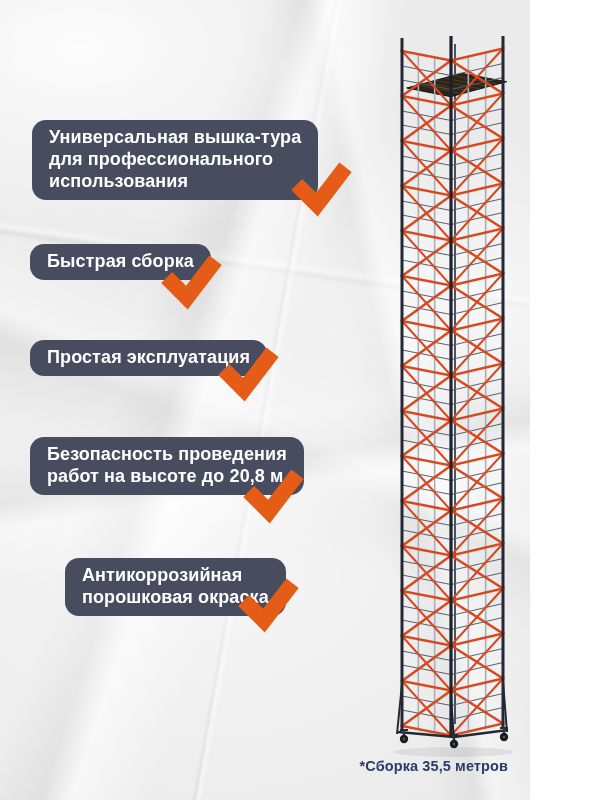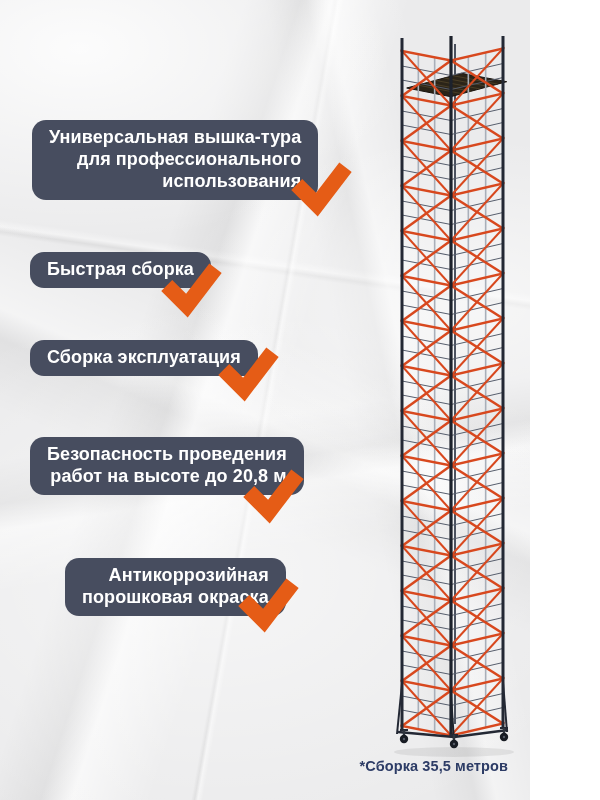--- a/index.html
+++ b/index.html
@@ -3,21 +3,20 @@
 <meta charset="utf-8">
 <style>
   html,body{margin:0;padding:0;}
   body{
     width:600px;height:800px;overflow:hidden;
     font-family:"Liberation Sans","DejaVu Sans",sans-serif;
   }
   .canvas{
     position:relative;width:530px;height:800px;overflow:hidden;
     background-color:var(--paper,#ebebec);
-    text-align:right;
   }
   
   .paper{
     position:absolute;inset:0;z-index:0;
     background-image:
       radial-gradient(ellipse 520px 300px at 15% 6%, rgba(255,255,255,.85), rgba(255,255,255,0) 65%),
       radial-gradient(ellipse 420px 240px at 88% 38%, rgba(255,255,255,.6), rgba(255,255,255,0) 70%),
       radial-gradient(ellipse 560px 380px at 40% 72%, rgba(255,255,255,.55), rgba(255,255,255,0) 72%),
       linear-gradient(108deg, rgba(0,0,0,0) 31%, rgba(0,0,0,.05) 38%, rgba(255,255,255,.6) 42%, rgba(0,0,0,0) 52%),
       linear-gradient(171deg, rgba(0,0,0,0) 52%, rgba(0,0,0,.05) 57%, rgba(255,255,255,.5) 60%, rgba(0,0,0,0) 67%),
@@ -36,21 +35,21 @@
     padding:7px 17px;border-radius:14px;
     white-space:pre-line;letter-spacing:.1px;
     position:relative;z-index:1;
   }
   .check{position:absolute;width:55px;height:46px;z-index:2;overflow:visible;}
   .check polyline{
     fill:none;stroke:var(--accent-orange,#e55c16);
     stroke-width:17;stroke-linecap:square;
   }
   .f1{left:32px;top:120px;} .f1 .check{left:262px;top:46px;}
-  .f2{left:30px;top:252px;text-decoration:underline;} .f2 .check{left:134px;top:15px;}
+  .f2{left:30px;top:244px;text-decoration:underline;} .f2 .check{left:134px;top:15px;}
   .f3{left:30px;top:340px;} .f3 .check{left:191px;top:11px;}
   .f4{left:30px;top:437px;} .f4 .check{left:216px;top:36px;}
   .f5{left:30px;top:558px;margin-left:35px;} .f5 .check{left:176px;top:24px;}
   .tower{position:absolute;left:394px;top:36px;width:120px;height:724px;z-index:1;}
   .tower svg{overflow:visible;display:block;}
   .footnote{
     position:absolute;right:22px;top:758px;z-index:2;
     font-size:14.5px;font-weight:bold;color:var(--footnote-text,#2d3c66);
     letter-spacing:.1px;
   }
@@ -71,21 +70,21 @@
   </div>
 
   <div class="feature f2">
     <div class="badge">Быстрая сборка</div>
     <svg class="check" viewBox="0 0 60 50">
         <polyline points="9,26 25,42 51,8"></polyline>
       </svg>
   </div>
 
   <div class="feature f3">
-    <div class="badge">Сборка эксплуатация</div>
+    <div class="badge">Простая эксплуатация</div>
     <svg class="check" viewBox="0 0 60 50">
         <polyline points="9,26 25,42 51,8"></polyline>
       </svg>
   </div>
 
   <div class="feature f4">
     <div class="badge">Безопасность проведения
 работ на высоте до 20,8 м</div>
     <svg class="check" viewBox="0 0 60 50">
         <polyline points="9,26 25,42 51,8"></polyline>

